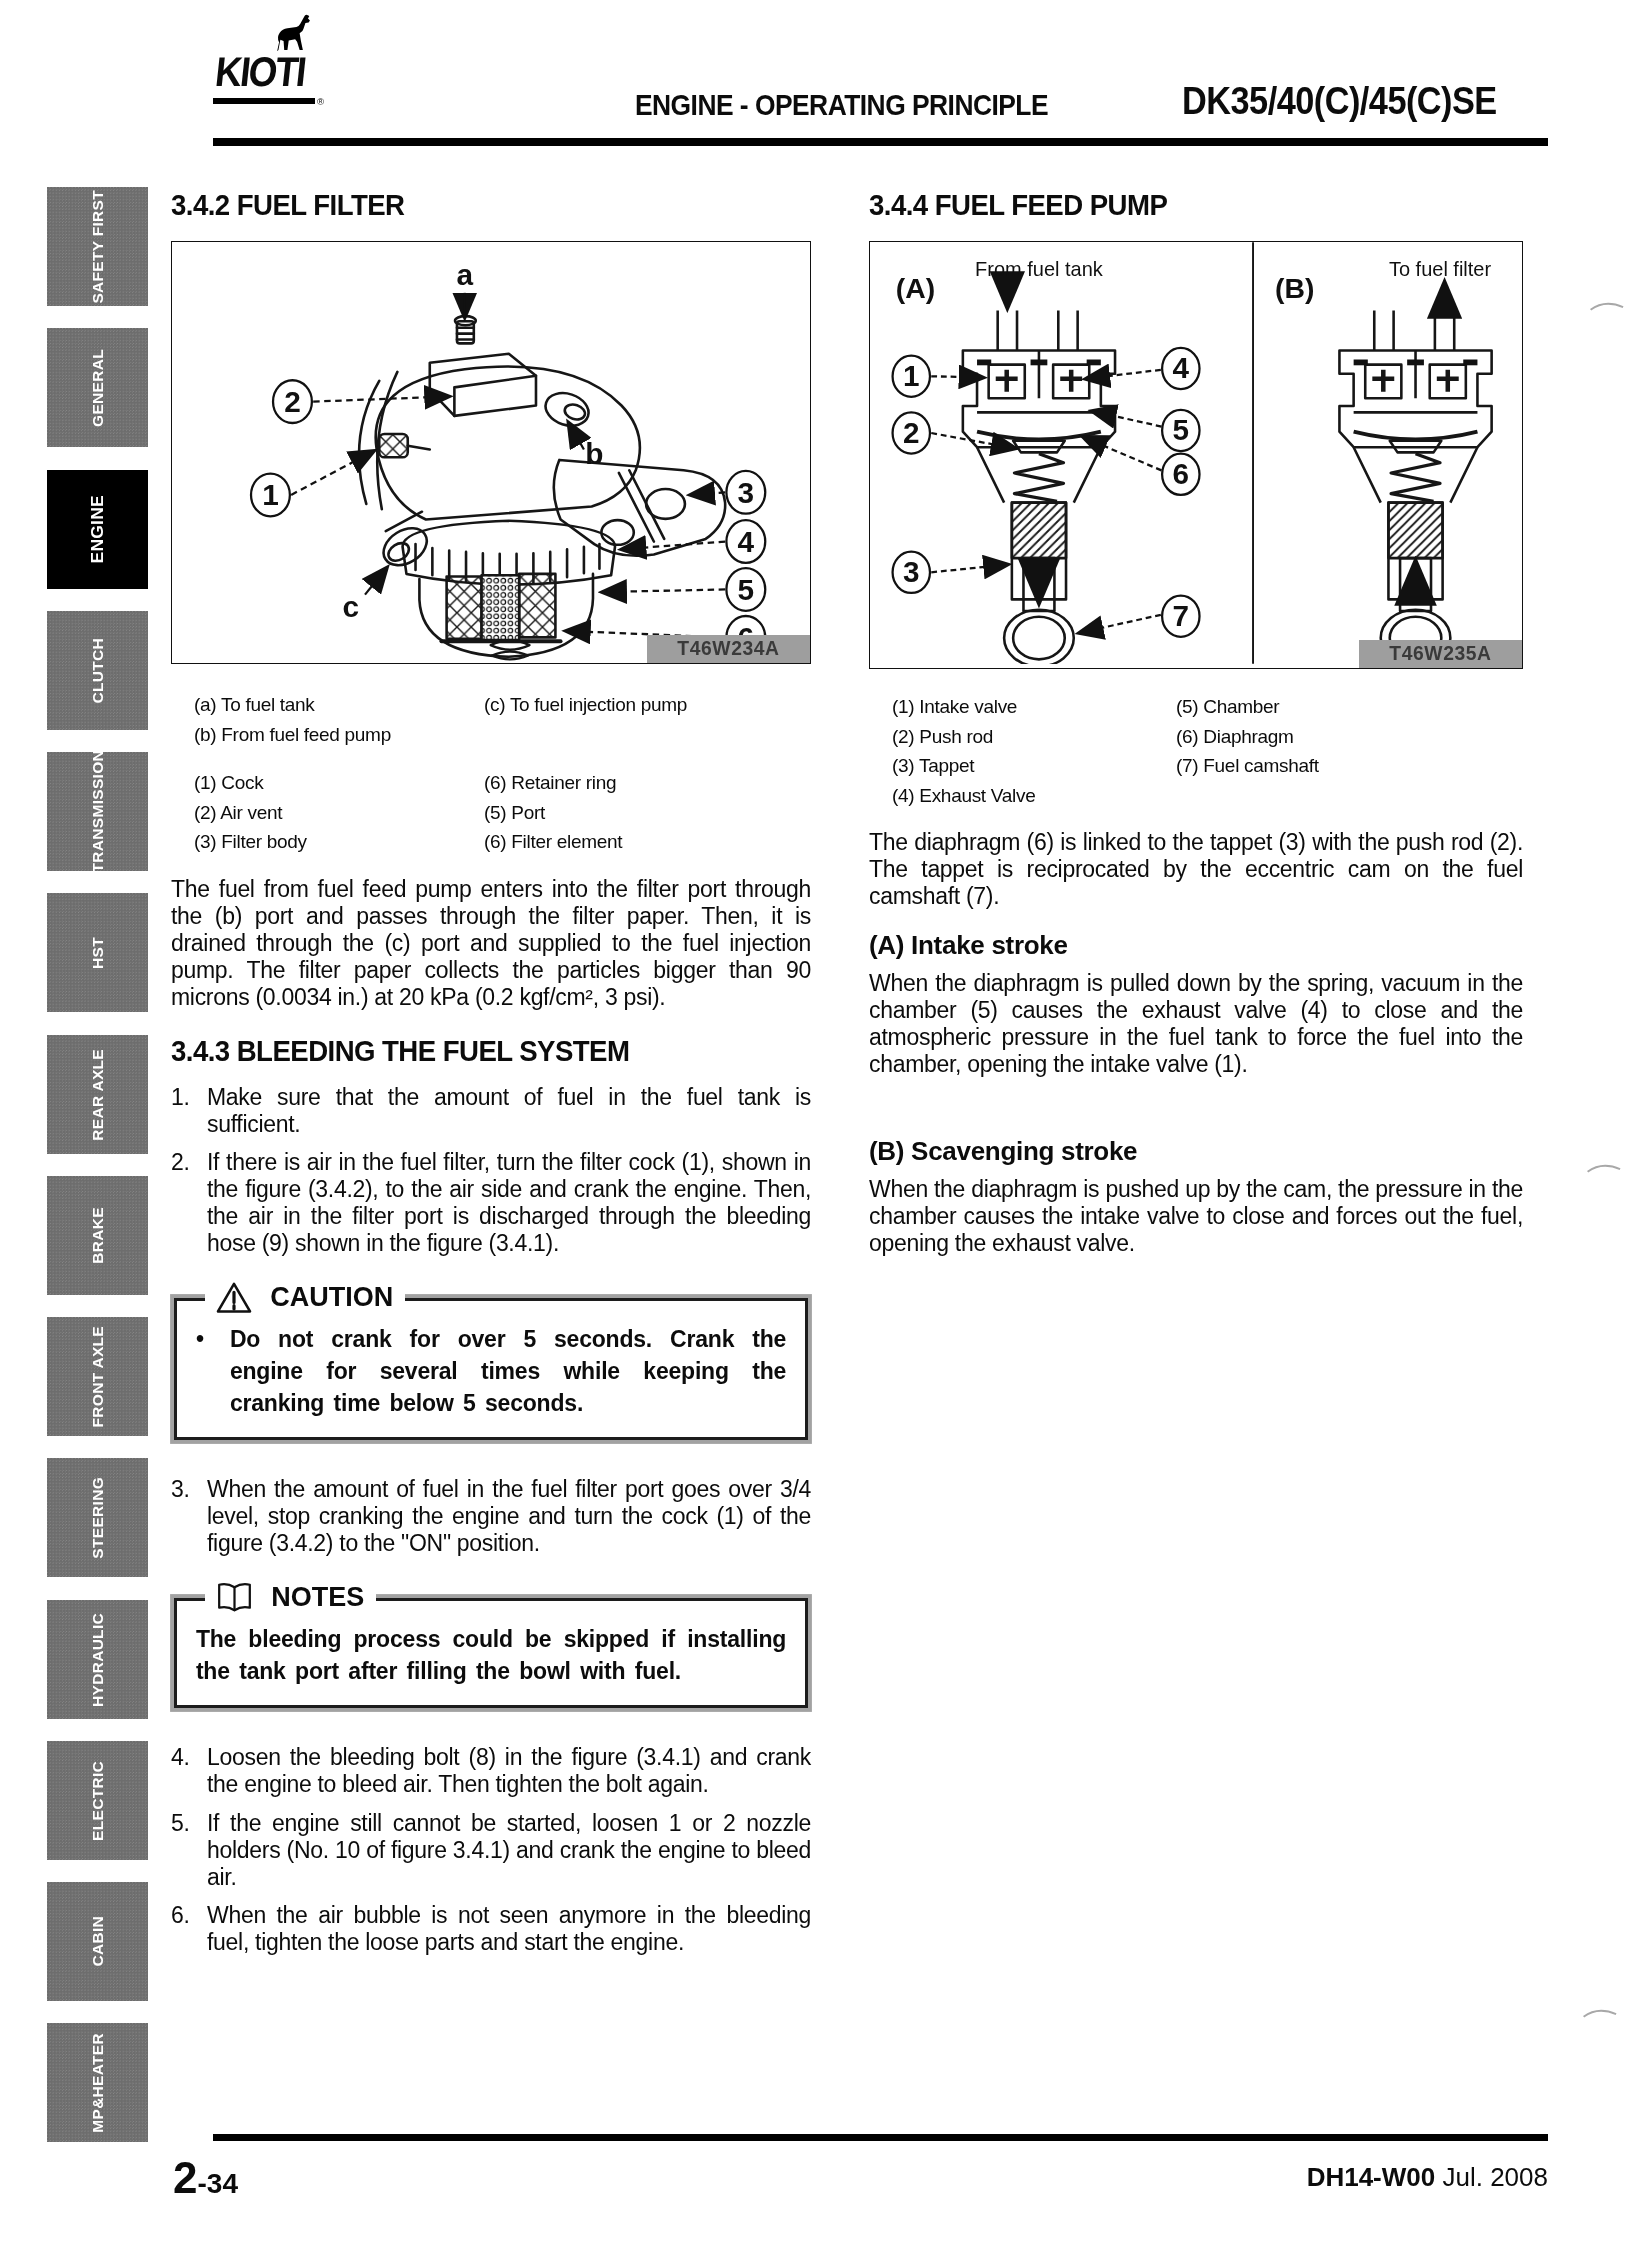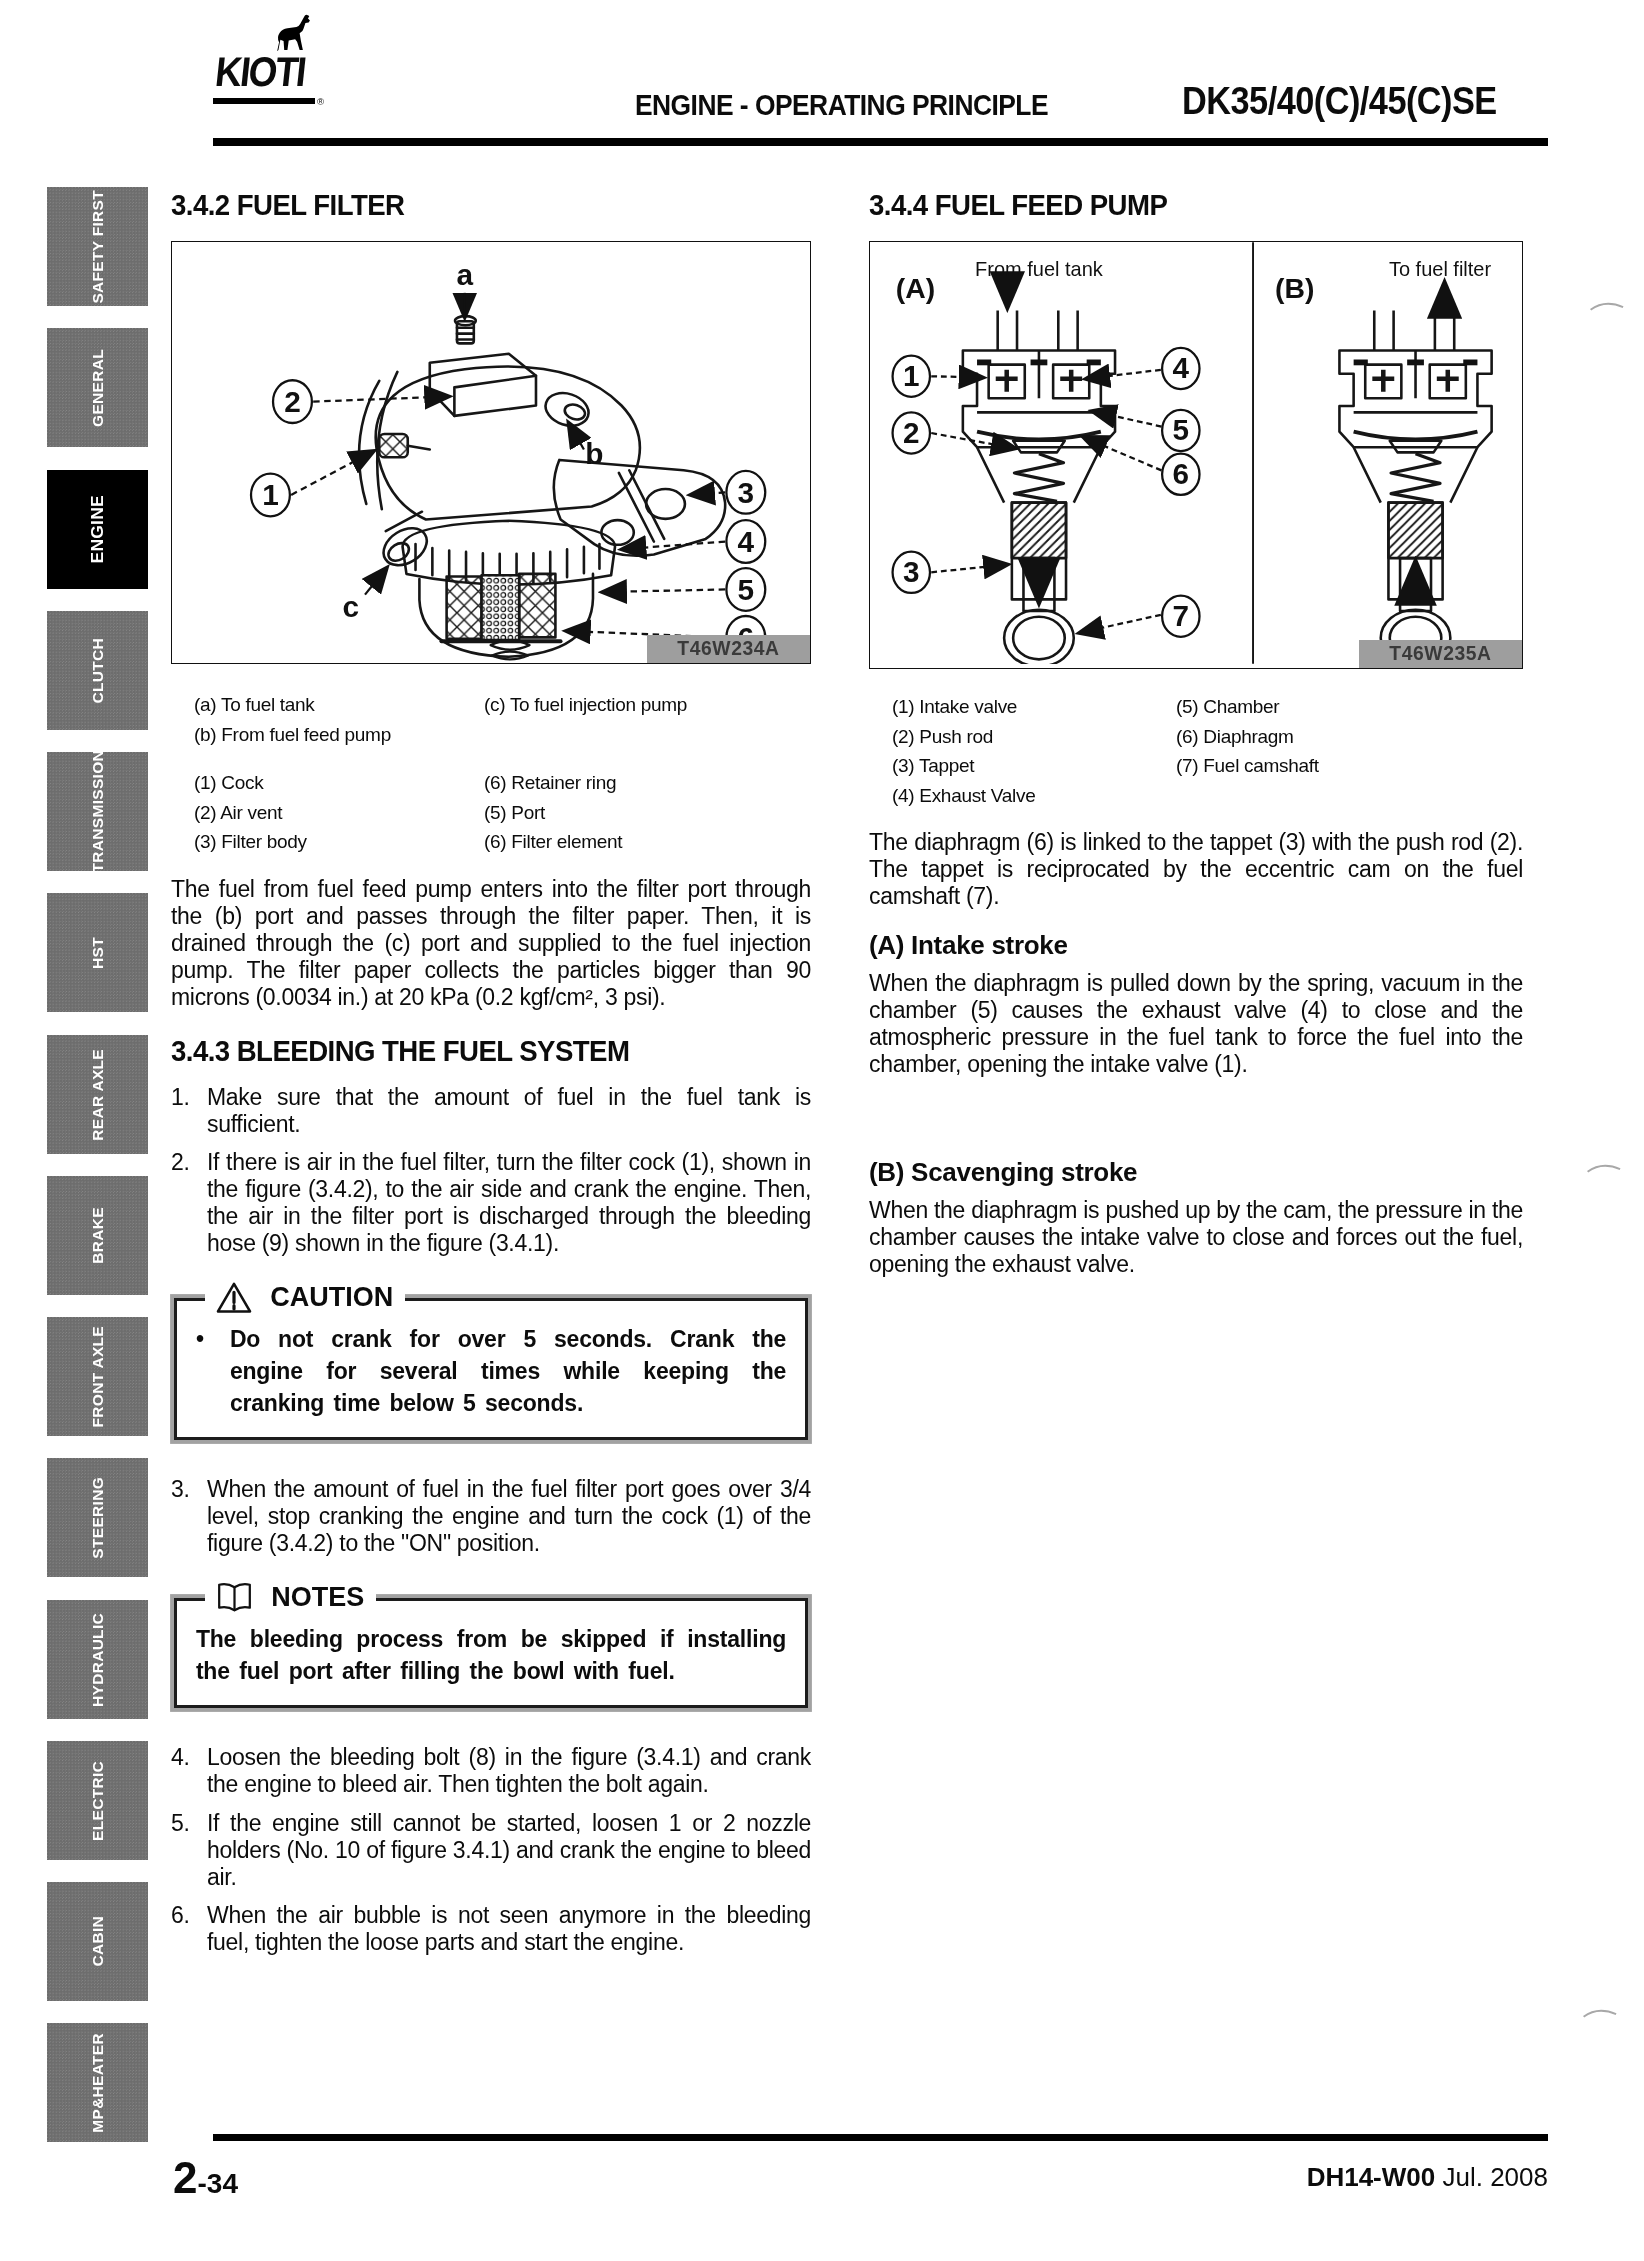--- a/index.html
+++ b/index.html
@@ -284,21 +284,21 @@
 
     <div class="alert">
       <div class="alert-title">
         <svg width="37" height="31" viewBox="0 0 58 48">
           <path d="M29 8 Q18 1 5 4 L5 40 Q18 37 29 44 Q40 37 53 40 L53 4 Q40 1 29 8 Z" fill="none" stroke="#111" stroke-width="3.5" stroke-linejoin="round"></path>
           <path d="M29 8 L29 44" stroke="#111" stroke-width="3.5"></path>
         </svg>
         <span>NOTES</span>
       </div>
       <div class="alert-text">
-        <span>The bleeding process from be skipped if installing the fuel port after filling the bowl with fuel.</span>
+        <span>The bleeding process could be skipped if installing the tank port after filling the bowl with fuel.</span>
       </div>
     </div>
 
     <div class="step">
       <span>4.</span>
       <span class="txt">Loosen the bleeding bolt (8) in the figure (3.4.1) and crank the engine to bleed air. Then tighten the bolt again.</span>
     </div>
     <div class="step">
       <span>5.</span>
       <span class="txt">If the engine still cannot be started, loosen 1 or 2 nozzle holders (No. 10 of figure 3.4.1) and crank the engine to bleed air.</span>
@@ -403,21 +403,21 @@
       </div>
       <div class="lrow">
         <span>(4) Exhaust Valve</span>
         <span></span>
       </div>
     </div>
 
     <p class="body" style="">The diaphragm (6) is linked to the tappet (3) with the push rod (2). The tappet is reciprocated by the eccentric cam on the fuel camshaft (7).</p>
 
     <div class="strokehead">(A) Intake stroke</div>
-    <p class="body" style="margin-bottom:79px;">When the diaphragm is pulled down by the spring, vacuum in the chamber (5) causes the exhaust valve (4) to close and the atmospheric pressure in the fuel tank to force the fuel into the chamber, opening the intake valve (1).</p>
+    <p class="body" style="margin-bottom:58px;">When the diaphragm is pulled down by the spring, vacuum in the chamber (5) causes the exhaust valve (4) to close and the atmospheric pressure in the fuel tank to force the fuel into the chamber, opening the intake valve (1).</p>
 
     <div class="strokehead">(B) Scavenging stroke</div>
     <p class="body">When the diaphragm is pushed up by the cam, the pressure in the chamber causes the intake valve to close and forces out the fuel, opening the exhaust valve.</p>
   </div>
 
   <div class="rule bottom"></div>
   <div class="pageno">
     <span class="big">2</span><span class="small">-34</span>
   </div>
   <div class="docref">

